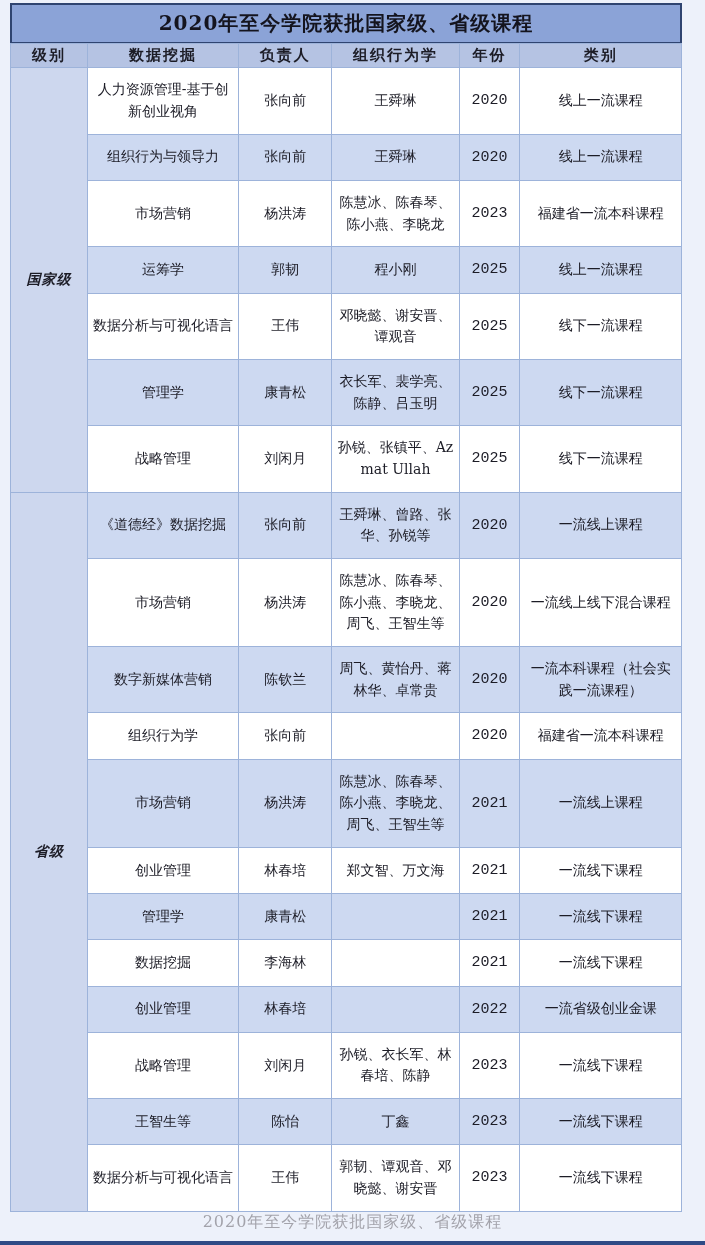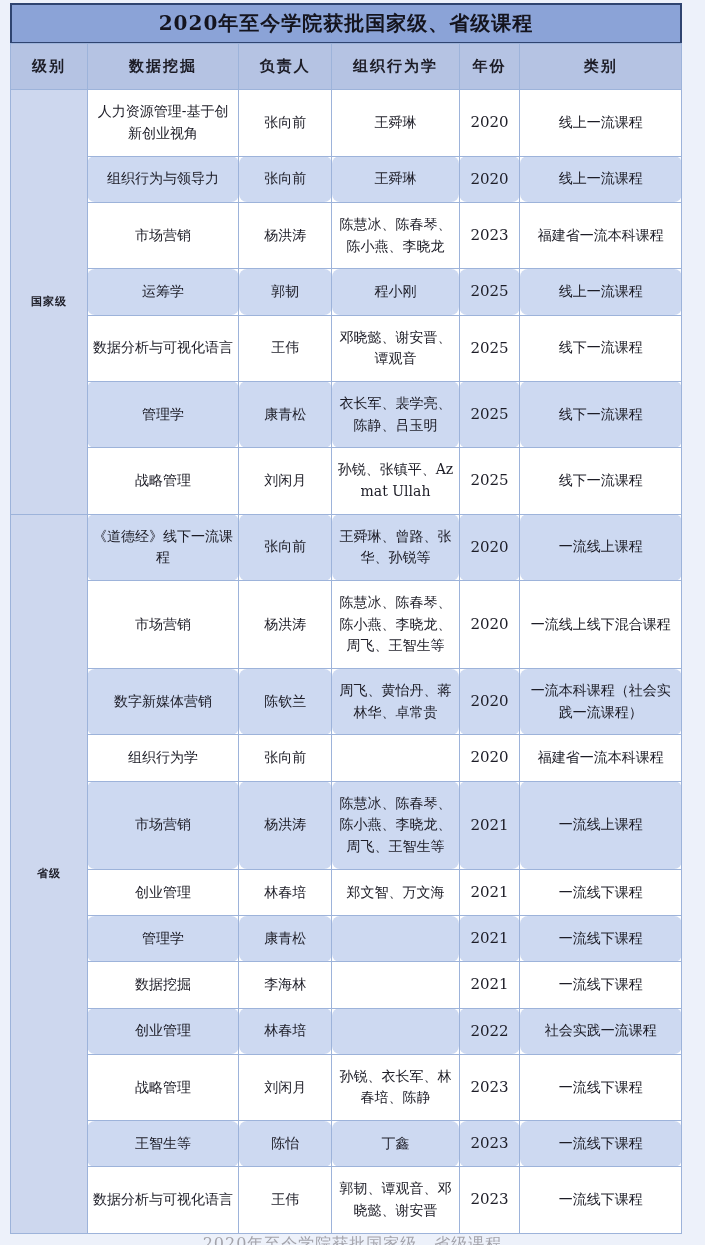--- a/index.html
+++ b/index.html
@@ -47,29 +47,29 @@
     border:1px solid var(--grid);
     text-align:center;vertical-align:middle;
     padding:11px 5px;
     line-height:1.55;
     font-size:14px;
     word-break:break-all;
   }
   th{
     background:var(--header-bg);
     font-size:15px;font-weight:700;
-    padding:11px 4px;
+    padding:0 4px;
     letter-spacing:2px;
   }
   td.level-cell{
     background:var(--level-bg);
-    font-weight:700;font-size:11px;letter-spacing:1px;
-  }
-  tr.stripe td:not(.level-cell){background:var(--stripe);border-radius:8px;}
-  td.cell-year{font-size:15px;}
+    font-weight:700;font-size:14px;letter-spacing:1px;font-style:italic;
+  }
+  tr.stripe td:not(.level-cell){background:var(--stripe);}
+  td.cell-year{font-size:15px;font-family:Liberation Mono, monospace;}
   .footer{
     flex:1;display:flex;align-items:flex-end;justify-content:center;
     padding-bottom:8px;
   }
   .footer-caption{
     color:var(--footer-text);
     font-size:16px;letter-spacing:1px;
   }
   .bottom-bar{height:5px;background:var(--bar);}
 </style>
@@ -145,21 +145,21 @@
         </tr>
         <tr>
           <td class="cell-course">战略管理</td>
           <td class="cell-leader">刘闲月</td>
           <td class="cell-team">孙锐、张镇平、Azmat Ullah</td>
           <td class="cell-year">2025</td>
           <td class="cell-category">线下一流课程</td>
         </tr>
         <tr class="stripe">
           <td class="level-cell" rowspan="12">省级</td>
-          <td class="cell-course">《道德经》线下一流课程</td>
+          <td class="cell-course">《道德经》数据挖掘</td>
           <td class="cell-leader">张向前</td>
           <td class="cell-team">王舜琳、曾路、张华、孙锐等</td>
           <td class="cell-year">2020</td>
           <td class="cell-category">一流线上课程</td>
         </tr>
         <tr>
           <td class="cell-course">市场营销</td>
           <td class="cell-leader">杨洪涛</td>
           <td class="cell-team">陈慧冰、陈春琴、陈小燕、李晓龙、周飞、王智生等</td>
           <td class="cell-year">2020</td>
@@ -205,21 +205,21 @@
           <td class="cell-leader">李海林</td>
           <td class="cell-team"></td>
           <td class="cell-year">2021</td>
           <td class="cell-category">一流线下课程</td>
         </tr>
         <tr class="stripe">
           <td class="cell-course">创业管理</td>
           <td class="cell-leader">林春培</td>
           <td class="cell-team"></td>
           <td class="cell-year">2022</td>
-          <td class="cell-category">社会实践一流课程</td>
+          <td class="cell-category">一流省级创业金课</td>
         </tr>
         <tr>
           <td class="cell-course">战略管理</td>
           <td class="cell-leader">刘闲月</td>
           <td class="cell-team">孙锐、衣长军、林春培、陈静</td>
           <td class="cell-year">2023</td>
           <td class="cell-category">一流线下课程</td>
         </tr>
         <tr class="stripe">
           <td class="cell-course">王智生等</td>

